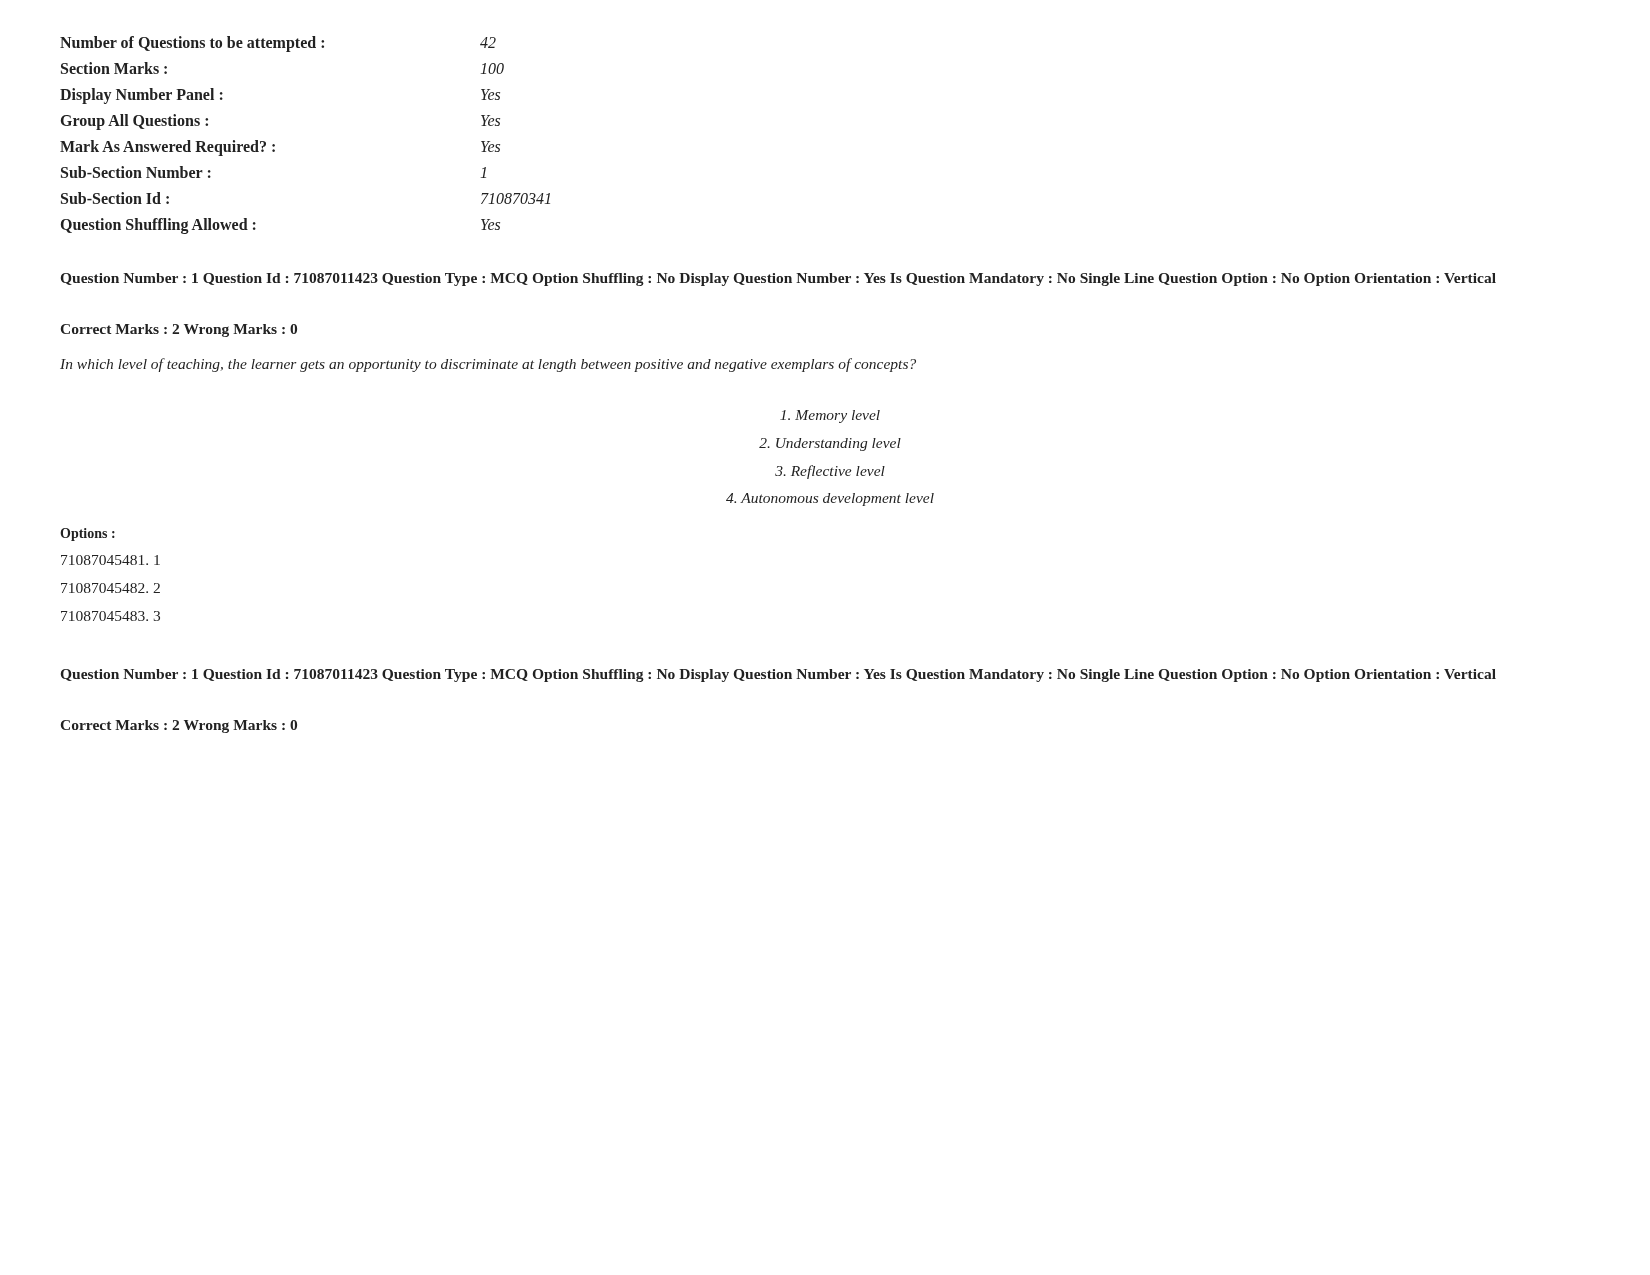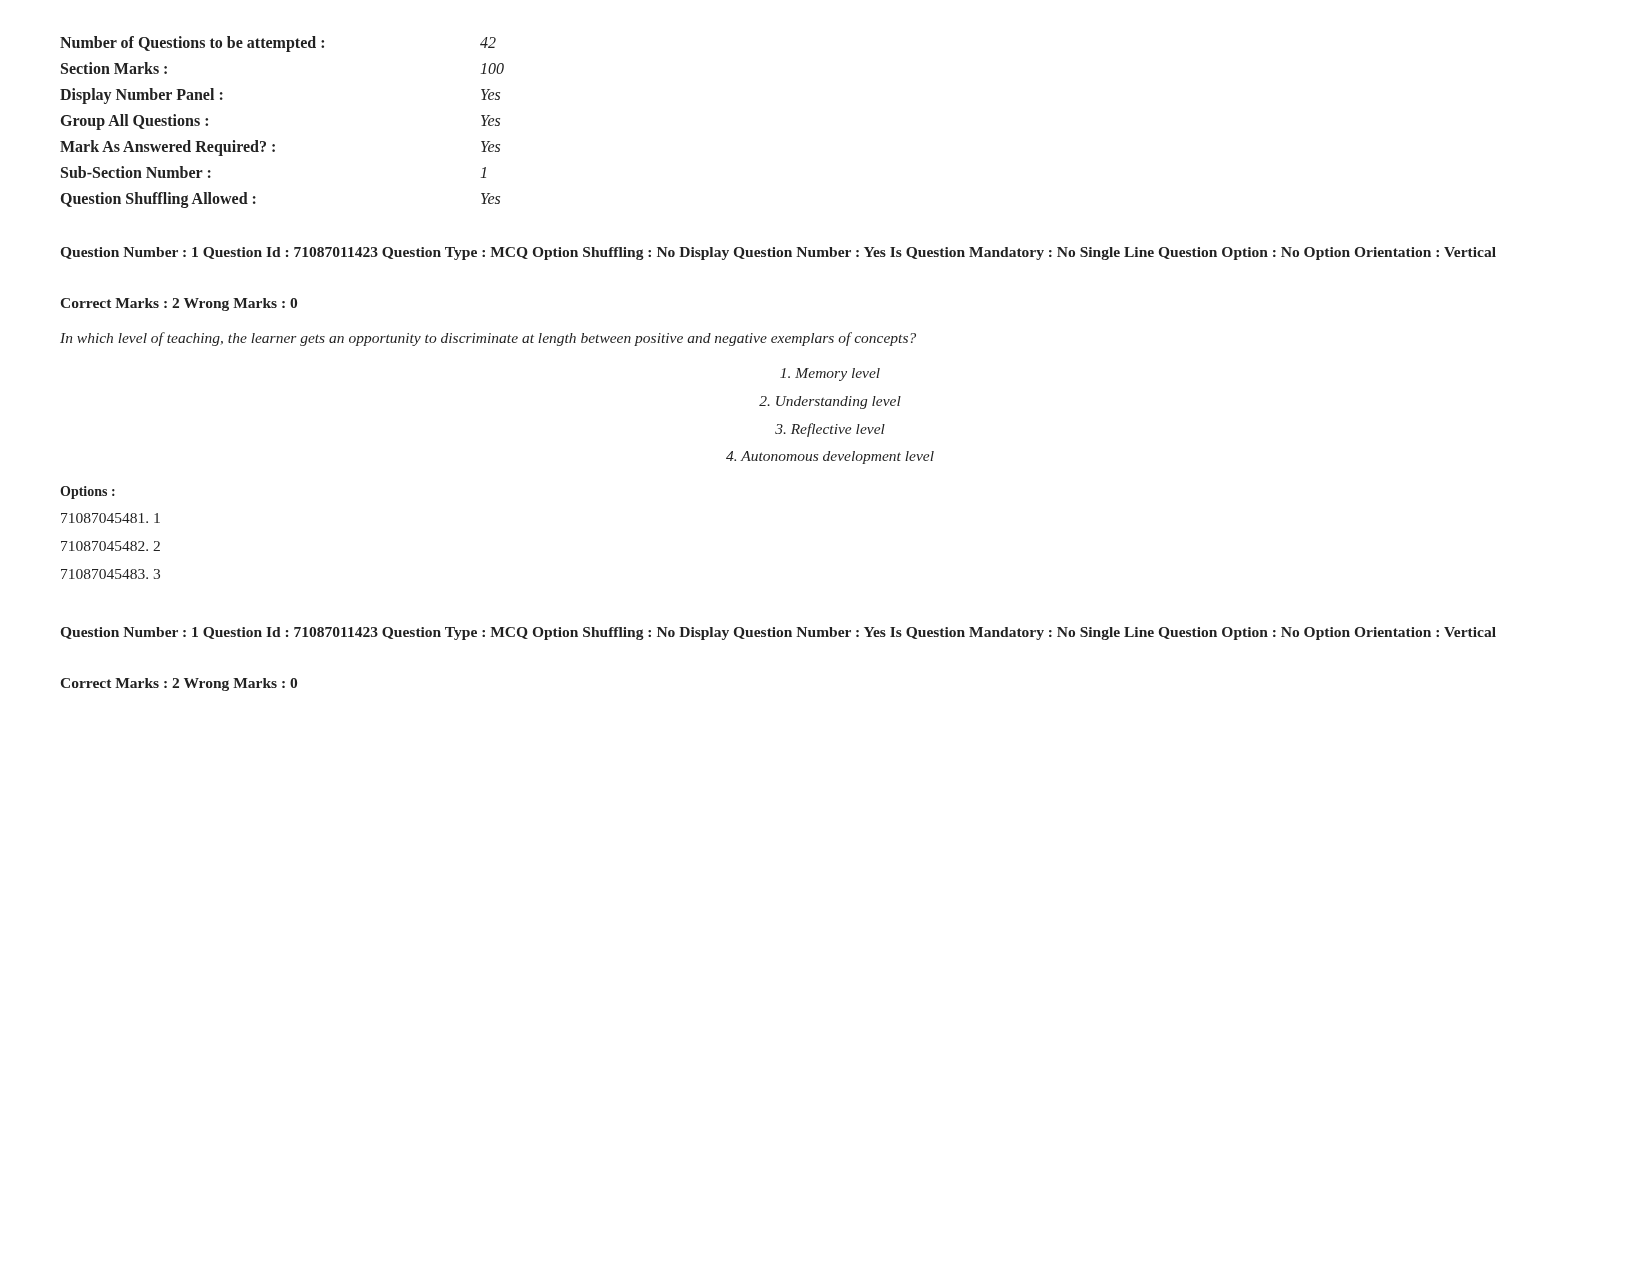--- a/index.html
+++ b/index.html
@@ -44,21 +44,21 @@
     .correct-marks {
       font-weight: bold;
       font-size: 15.5px;
       margin-bottom: 14px;
       margin-top: 30px;
     }
     .question-text {
       font-size: 15.5px;
       font-style: italic;
       line-height: 1.6;
-      margin-bottom: 8px;
+      margin-bottom: 24px;
       font-family: Georgia, serif;
     }
     .options-list {
       list-style: none;
       padding-left: 10px;
       margin-bottom: 14px;
     }
     .options-list li {
       font-size: 15.5px;
       font-style: italic;
@@ -97,20 +97,24 @@
     </div>
     <div class="info-row">
       <span class="info-label">Mark As Answered Required? :</span>
       <span class="info-value">Yes</span>
     </div>
     <div class="info-row">
       <span class="info-label">Sub-Section Number :</span>
       <span class="info-value">1</span>
     </div>
     <div class="info-row">
+      <span class="info-label">Sub-Section Id :</span>
+      <span class="info-value">710870341</span>
+    </div>
+    <div class="info-row">
       <span class="info-label">Question Shuffling Allowed :</span>
       <span class="info-value">Yes</span>
     </div>
   </div>
 
 <div id="questions-container">
     <div class="question-block">
       <p class="question-meta">Question Number : 1 Question Id : 71087011423 Question Type : MCQ Option Shuffling : No Display Question Number : Yes Is Question Mandatory : No Single Line Question Option : No Option Orientation : Vertical</p>
       <p class="correct-marks">Correct Marks : 2 Wrong Marks : 0</p>
       <p class="question-text">In which level of teaching, the learner gets an opportunity to discriminate at length between positive and negative exemplars of concepts?</p>

